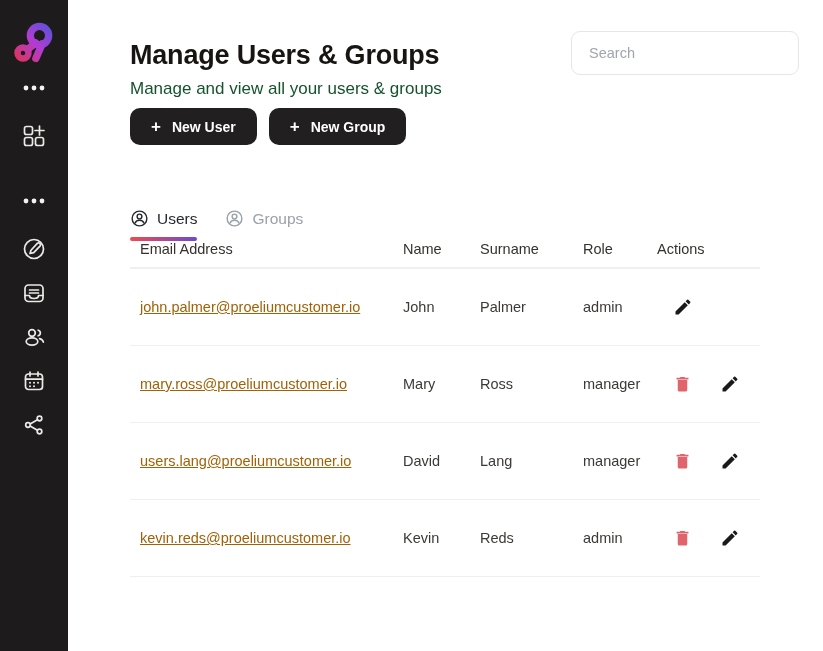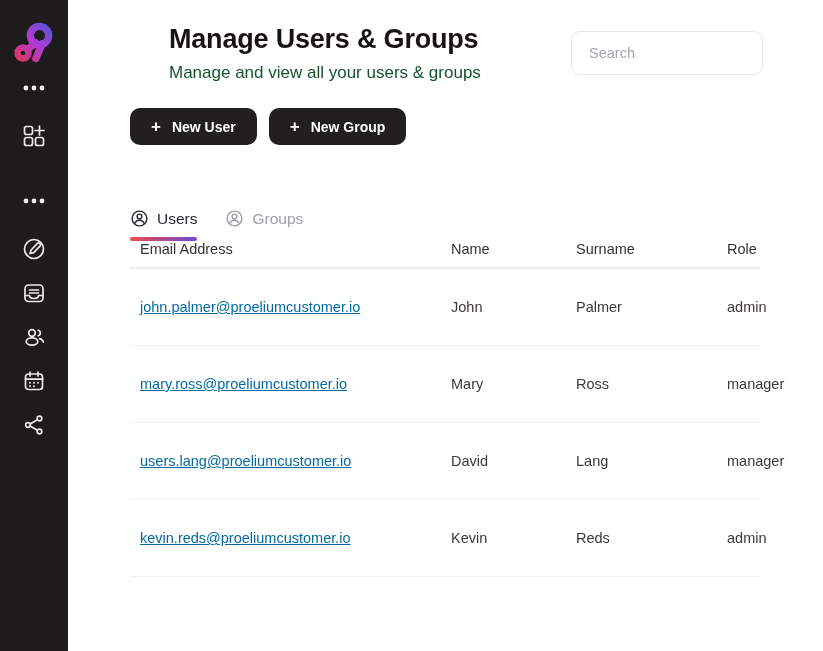--- a/index.html
+++ b/index.html
@@ -23,27 +23,27 @@
   .mt-dots1 { margin-top: 21px; }
   .mt-squares { margin-top: 33px; }
   .mt-dots2 { margin-top: 50px; }
   .mt-pen { margin-top: 33px; }
   .mt-20 { margin-top: 20px; }
   .side-icon { stroke: #eceae8; fill: none; stroke-width: 1.7; stroke-linecap: round; stroke-linejoin: round; }
 
   
   .main { position: relative; flex: 1; background: #fff; }
 
-  .page-head { position: absolute; left: 62px; top: 24px; margin-left: 39px; }
+  .page-head { position: absolute; left: 62px; top: 40px; }
   .page-title { font-size: 27px; font-weight: 800; color: #181411; letter-spacing: -0.2px; }
   .page-subtitle { margin-top: 8px; font-size: 17px; color: #14532d; }
 
   .search-box { position: absolute; left: 503px; top: 31px; }
   .search-input {
-    width: 192px; height: 44px; border: 1px solid #e3e6ea; border-radius: 9px;
+    width: 228px; height: 44px; border: 1px solid #e3e6ea; border-radius: 9px;
     padding: 0 17px; font-size: 14.5px; color: #3c3936; outline: none;
     font-family: "Liberation Sans", sans-serif; background: #fff;
   }
   .search-input::placeholder { color: #a0a6ad; }
 
   .toolbar { position: absolute; left: 62px; top: 108px; display: flex; gap: 12px; }
   .btn {
     height: 37px; background: #211f1f; color: #ffffff; border: none; border-radius: 10px;
     display: flex; align-items: center; padding: 0 21px; cursor: pointer;
     font-family: "Liberation Sans", sans-serif; font-size: 14px; font-weight: bold;
@@ -58,25 +58,25 @@
   .tab + .tab { margin-left: 28px; text-align: right; }
   .tab.active { color: #25292e; }
   .tab.active::after {
     content: ""; position: absolute; left: 0; right: 0; bottom: 0; height: 4px;
     border-radius: 2px; background: linear-gradient(90deg, #ee4b4b, #6c4ad0);
   }
   .tab svg { flex-shrink: 0; }
   .tab .tab-icon { stroke: currentColor; fill: none; stroke-width: 1.8; stroke-linecap: round; }
 
   .table { position: absolute; left: 62px; top: 230px; width: 630px; font-size: 14.5px; }
-  .thead, .trow { display: grid; grid-template-columns: 273px 77px 103px 74px 103px; align-items: center; gap: 48px; }
+  .thead, .trow { display: grid; grid-template-columns: 273px 77px 103px 74px 103px; align-items: center; }
   .thead { height: 39px; border-bottom: 2px solid #efefef; color: #35322e; }
   .trow { height: 77px; border-bottom: 1px solid #efefef; }
   .cell-email { padding-left: 10px; }
-  .email-link { color: #0369a1; text-decoration: underline; cursor: pointer; }
+  .email-link { color: #a16207; text-decoration: underline; cursor: pointer; }
   .cell-actions { display: flex; align-items: center; gap: 28px; padding-left: 16px; }
   .icon-btn { background: none; border: none; cursor: pointer; padding: 0; display: flex; align-items: center; }
 </style>
 </head>
 <body>
 
 <nav class="sidebar">
   <div class="side-item logo-wrap">
     <svg width="44" height="44" viewBox="0 0 48 48">
       <defs>

